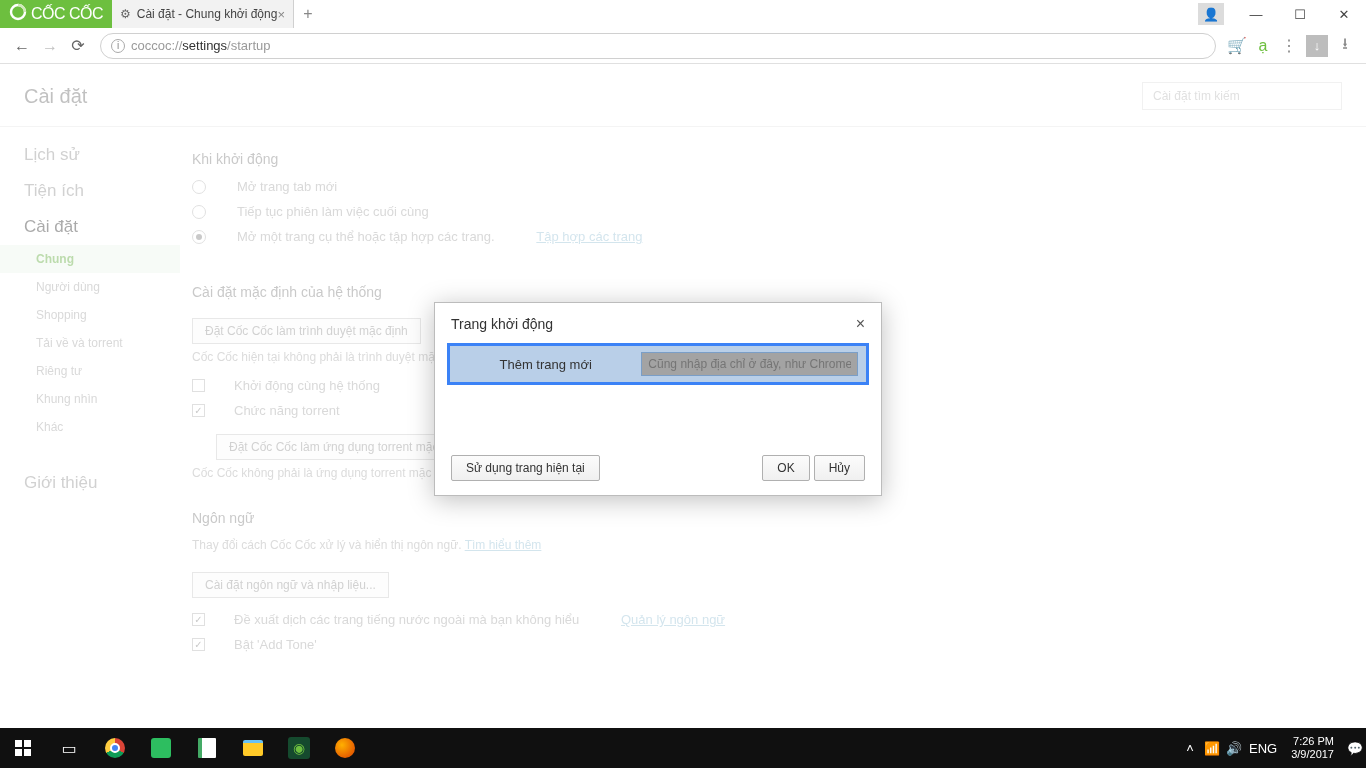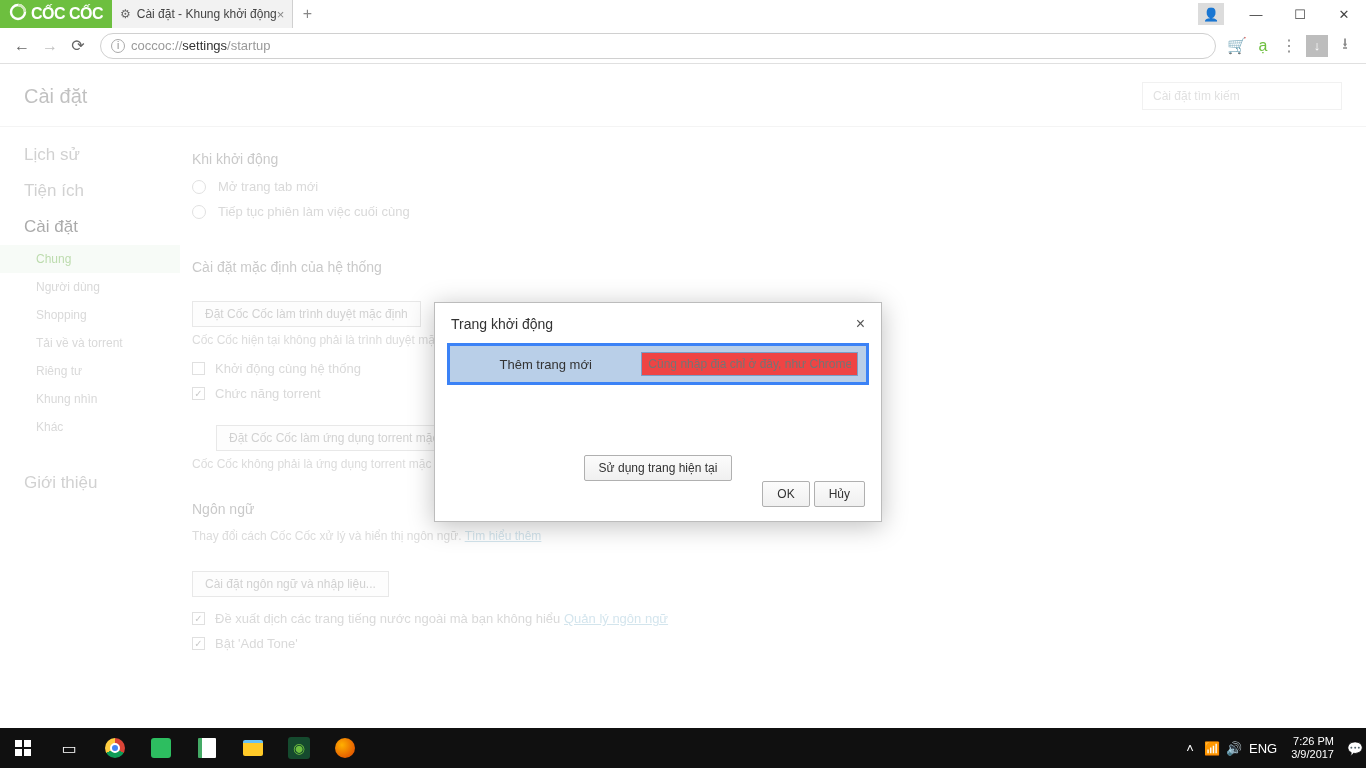--- a/index.html
+++ b/index.html
@@ -1,20 +1,20 @@
 <!DOCTYPE html>
 <html><head>
 <meta charset="utf-8">
 <style>
   * { box-sizing: border-box; margin: 0; padding: 0; font-family: "Segoe UI", Arial, sans-serif; }
   html, body { width: 1366px; height: 768px; overflow: hidden; background: #fff; }
 
   
   .titlebar { height: 28px; background: #fff; display: flex; align-items: stretch; }
-  .logo-area { width: 112px; height: 28px; background: #6dbf3f; display: flex; align-items: center; justify-content: center; color: #fff; font-weight: bold; font-size: 16px; letter-spacing: -0.5px; }
+  .logo-area { width: 112px; height: 28px; background: #6dbf3f; display: flex; align-items: center; justify-content: center; color: #fff; font-weight: normal; font-size: 16px; letter-spacing: -0.5px; }
   .logo-swirl { display: inline-block; margin-right: 4px; }
   .tab { display: flex; align-items: center; background: #f2f2f2; border-right: 1px solid #d0d0d0; padding: 0 8px; font-size: 12px; color: #444; height: 28px; min-width: 180px; }
   .tab .gear { margin-right: 6px; color: #666; }
   .tab .close { margin-left: auto; color: #888; font-size: 13px; }
   .newtab { width: 28px; display: flex; align-items: center; justify-content: center; color: #888; font-size: 16px; }
   .titlebar-right { margin-left: auto; display: flex; align-items: center; }
   .avatar-box { width: 26px; height: 22px; background: #dcdcdc; margin-right: 10px; display: flex; align-items: center; justify-content: center; color: #666; font-size: 13px; }
   .win-btn { width: 44px; height: 28px; display: flex; align-items: center; justify-content: center; color: #444; font-size: 13px; }
 
   .toolbar { height: 36px; display: flex; align-items: center; padding: 0 8px; border-bottom: 1px solid #e0e0e0; }
@@ -33,45 +33,45 @@
   .page-head { display: flex; align-items: center; padding: 18px 24px 10px; }
   .page-title { font-size: 20px; color: #777; font-weight: 400; }
   .search-box { margin-left: auto; border: 1px solid #e0e0e0; height: 28px; width: 200px; padding: 0 10px; font-size: 12px; color: #bbb; display: flex; align-items: center; }
   .page-sep { height: 1px; background: #e6e6e6; margin-top: 6px; }
 
   .page-body { display: flex; flex: 1; overflow: hidden; }
   .sidebar { width: 180px; padding-top: 10px; }
   .side-item { padding: 8px 24px; font-size: 17px; color: #999; }
   .side-item.active { color: #444; font-weight: 500; }
   .side-sub { padding: 7px 24px 7px 36px; font-size: 12px; color: #aaa; }
-  .side-sub.sel { background: #eef6ed; color: #6bb04a; }
+  .side-sub.sel { background: #eef6ed; color: #6bb04a; font-weight: bold; }
 
   .main { flex: 1; padding: 10px 12px; font-size: 13px; color: #999; }
   .section-title { color: #888; font-size: 14px; margin: 14px 0 12px; }
-  .opt { display: flex; align-items: center; margin: 10px 0; color: #aaa; }
+  .opt { display: flex; align-items: center; margin: 10px 0; color: #aaa; gap: 19px; }
   .radio { width: 14px; height: 14px; border: 1px solid #bbb; border-radius: 50%; margin-right: 12px; display: inline-flex; align-items: center; justify-content: center; }
   .radio.sel::after { content: ""; width: 6px; height: 6px; background: #888; border-radius: 50%; }
   .link { color: #9ec5d8; text-decoration: underline; }
-  .btn-outline { display: inline-block; border: 1px solid #ccc; background: #fafafa; padding: 5px 12px; font-size: 12px; color: #999; margin-top: 14px; }
+  .btn-outline { display: inline-block; border: 1px solid #ccc; background: #fafafa; padding: 5px 12px; font-size: 12px; color: #999; margin-top: 6px; }
   .check { width: 13px; height: 13px; border: 1px solid #bbb; margin-right: 10px; display: inline-flex; align-items: center; justify-content: center; font-size: 10px; color: #888; }
   .check.on::after { content: "✓"; }
   .desc { color: #b0b0b0; font-size: 12px; margin: 6px 0 14px; }
 
   
   .dimmer { position: absolute; top: 64px; left: 0; right: 0; bottom: 40px; background: rgba(255,255,255,0.55); }
 
   
   .modal { position: absolute; top: 302px; left: 434px; width: 448px; background: #fff; border: 1px solid #bcbcbc; box-shadow: 0 4px 24px rgba(0,0,0,0.25); }
   .modal-head { display: flex; align-items: center; padding: 12px 16px 10px; }
   .modal-title { font-size: 14px; color: #333; }
   .modal-close { margin-left: auto; color: #555; font-size: 16px; cursor: pointer; }
   .modal-row { border: 3px solid #3b82f6; margin: 0 12px; background: #b9cfe8; display: flex; align-items: center; height: 42px; }
   .row-label { flex: 0 0 46%; text-align: center; font-size: 13px; color: #333; }
-  .row-input { flex: 1; height: 24px; border: 1px solid #7a9ec7; background: #ef4444; font-size: 12px; color: #333; padding: 4px 6px; margin-right: 8px; }
-  .modal-foot { display: flex; align-items: center; padding: 70px 16px 14px; flex-direction: column; }
+  .row-input { flex: 1; height: 24px; border: 1px solid #7a9ec7; background: #a3a3a3; font-size: 12px; color: #333; padding: 4px 6px; margin-right: 8px; }
+  .modal-foot { display: flex; align-items: flex-end; padding: 70px 16px 14px; }
   .foot-btn { border: 1px solid #b0b0b0; background: linear-gradient(#fcfcfc,#f0f0f0); padding: 5px 14px; font-size: 12px; color: #333; border-radius: 2px; }
   .foot-right { margin-left: auto; display: flex; gap: 4px; }
 
   
   .taskbar { position: absolute; bottom: 0; left: 0; right: 0; height: 40px; background: #101010; display: flex; align-items: center; color: #fff; }
   .tb-icon { width: 46px; height: 40px; display: flex; align-items: center; justify-content: center; font-size: 16px; }
   .tb-right { margin-left: auto; display: flex; align-items: center; font-size: 11px; }
   .tb-right .stack { text-align: right; line-height: 13px; margin: 0 10px; }
   .tb-sys { width: 22px; display: flex; align-items: center; justify-content: center; font-size: 13px; }
   .chrome-ico { background: conic-gradient(#db4437 0 120deg,#0f9d58 120deg 240deg,#ffcd40 240deg 360deg); border-radius: 50%; width: 20px; height: 20px; position: relative; }
@@ -90,21 +90,21 @@
     <span class="logo-swirl">
       <svg width="18" height="18" viewBox="0 0 18 18">
           <circle cx="9" cy="9" r="7" fill="none" stroke="#fff" stroke-width="2.4"></circle>
           <path d="M9 2 A7 7 0 0 1 16 9" stroke="#cfe8b8" stroke-width="2.4" fill="none"></path>
         </svg>
     </span>
     <span>CỐC CỐC</span>
   </div>
   <div class="tab">
     <span class="gear">⚙</span>
-    <span>Cài đặt - Khung khởi động</span>
+    <span>Cài đặt - Chung khởi động</span>
     <span class="close">×</span>
   </div>
   <div class="newtab">+</div>
   <div class="titlebar-right">
     <div class="avatar-box">
       <span>👤</span>
     </div>
     <div class="win-btn">―</div>
     <div class="win-btn">☐</div>
     <div class="win-btn">✕</div>
@@ -155,20 +155,21 @@
     <div class="main">
       <div class="section-title">Khi khởi động</div>
       <div class="opt">
           <span class="radio"></span>
           <span>Mở trang tab mới</span>
         </div>
       <div class="opt">
           <span class="radio"></span>
           <span>Tiếp tục phiên làm việc cuối cùng</span>
         </div>
+      <div class="opt"><span class="radio sel"></span><span>Mở một trang cụ thể hoặc tập hợp các trang.</span>&nbsp;<span class="link">Tập hợp các trang</span></div>
 
       <div class="section-title" style="margin-top:40px">Cài đặt mặc định của hệ thống</div>
       <div class="btn-outline">Đặt Cốc Cốc làm trình duyệt mặc định</div>
       <div class="desc">Cốc Cốc hiện tại không phải là trình duyệt mặc định</div>
       <div class="opt">
           <span class="check"></span>
           <span>Khởi động cùng hệ thống</span>
         </div>
       <div class="opt">
           <span class="check on"></span>

